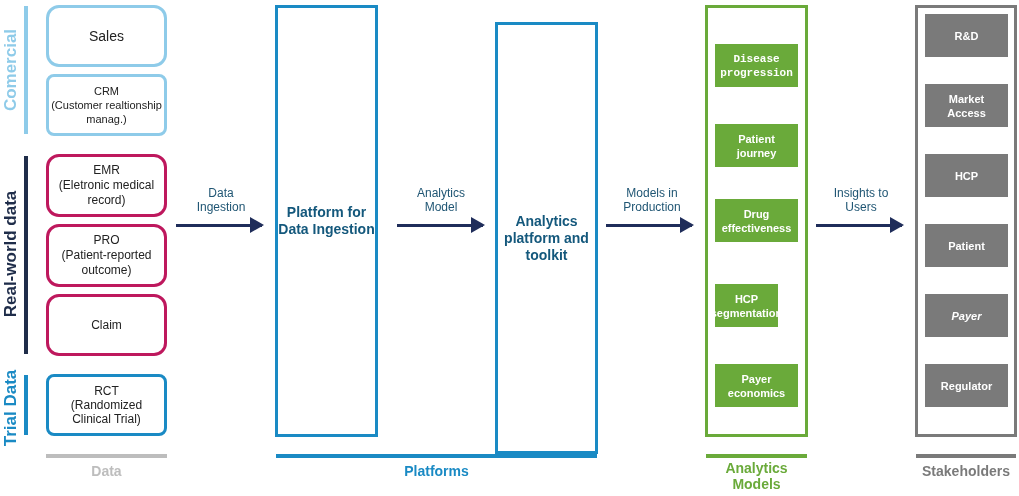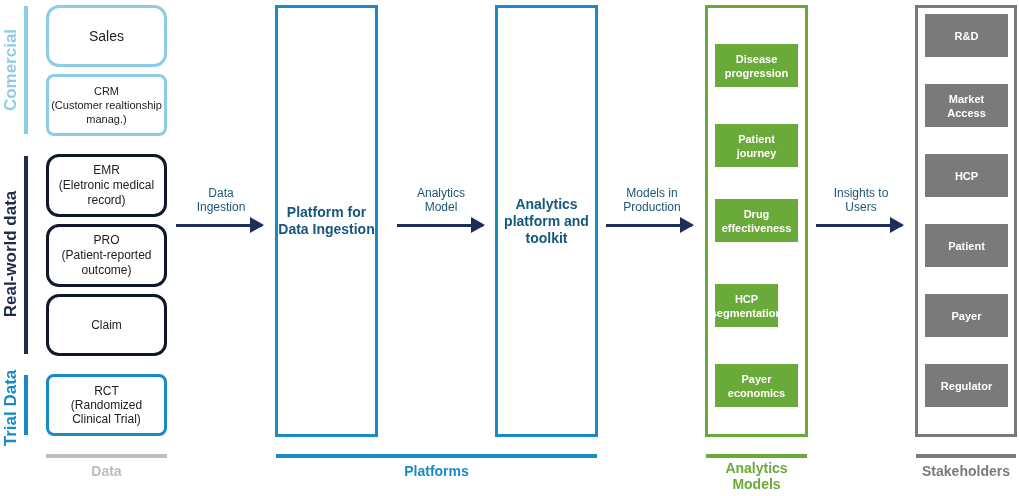--- a/index.html
+++ b/index.html
@@ -1,21 +1,21 @@
 <!DOCTYPE html>
 <html><head>
 <meta charset="utf-8">
 <style>
   html,body{margin:0;padding:0;background:#ffffff;}
   body{width:1019px;height:496px;position:relative;overflow:hidden;font-family:"Liberation Sans",sans-serif;}
   .abs{position:absolute;box-sizing:border-box;}
   .src{border-radius:8px;border:3px solid;background:#fff;display:flex;align-items:center;justify-content:center;text-align:center;color:#222;font-size:11px;line-height:14px;padding:2px;}
   .src.big{font-size:14px;border-radius:13px;}
   .lb{border:3px solid #8ecbe9;}
-  .dn{border:3px solid #0f172a;}
+  .dn{border:3px solid #be185d;}
   .bl{border:3px solid #1a8ac4;}
   .vlabel{position:absolute;transform:rotate(-90deg);transform-origin:center center;font-weight:bold;font-size:17px;white-space:nowrap;text-align:center;}
   .vbar{position:absolute;width:4px;}
   .platform{border:3px solid #1a8ac4;display:flex;align-items:center;justify-content:center;text-align:center;color:#14587c;font-weight:bold;font-size:14px;line-height:17px;}
   .arrowlbl{position:absolute;text-align:center;color:#1f5573;font-size:12px;line-height:14px;}
   .arrow{position:absolute;height:3px;background:#1f2d5a;}
   .arrow::after{content:"";position:absolute;right:-2px;top:-7px;border-left:14px solid #1f2d5a;border-top:8px solid transparent;border-bottom:8px solid transparent;}
   .gbox{background:#6aaa3a;color:#fff;font-weight:bold;font-size:11px;line-height:14px;display:flex;align-items:center;justify-content:center;text-align:center;}
   .sbox{background:#7a7a7a;color:#fff;font-weight:bold;font-size:11px;line-height:14px;display:flex;align-items:center;justify-content:center;text-align:center;}
   .foot{position:absolute;height:4px;}
@@ -74,45 +74,45 @@
 <div class="arrowlbl" style="left:186px;top:186px;width:70px;">Data Ingestion</div>
 <div class="arrow" style="left:176px;top:224px;width:86px;"></div>
 
 <div class="abs platform" style="left:275px;top:5px;width:103px;height:432px;">
   <div>Platform for Data Ingestion</div>
 </div>
 
 <div class="arrowlbl" style="left:404px;top:186px;width:74px;">Analytics Model</div>
 <div class="arrow" style="left:397px;top:224px;width:86px;"></div>
 
-<div class="abs platform" style="left:495px;top:5px;width:103px;height:432px;">
+<div class="abs platform" style="left:495px;top:22px;width:103px;height:432px;">
   <div style="padding:0 4px;">Analytics platform and toolkit</div>
 </div>
 
 <div class="foot" style="left:276px;top:454px;width:321px;background:#1a8ac4;"></div>
 <div class="foottxt" style="left:276px;top:463px;width:321px;color:#1a8ac4;">Platforms</div>
 
 <div class="arrowlbl" style="left:612px;top:186px;width:80px;">Models in Production</div>
 <div class="arrow" style="left:606px;top:224px;width:86px;"></div>
 
 <div class="abs" style="left:705px;top:5px;width:103px;height:432px;border:3px solid #6aaa3a;"></div>
-<div class="abs gbox" style="left:715px;top:44px;width:83px;height:43px;padding:0 3px;">Disease progression</div>
+<div class="abs gbox" style="left:715px;top:44px;width:83px;height:43px;padding:0 3px;font-family:Liberation Mono, monospace;">Disease progression</div>
 <div class="abs gbox" style="left:715px;top:124px;width:83px;height:43px;padding:0 10px;">Patient journey</div>
 <div class="abs gbox" style="left:715px;top:199px;width:83px;height:43px;padding:12px 3px;">Drug effectiveness</div>
 <div class="abs gbox" style="left:715px;top:284px;width:63px;height:43px;padding:0 3px;">HCP segmentation</div>
 <div class="abs gbox" style="left:715px;top:364px;width:83px;height:43px;padding:0 6px;">Payer economics</div>
 
 <div class="foot" style="left:706px;top:454px;width:101px;background:#6aaa3a;"></div>
 <div class="foottxt" style="left:706px;top:459px;width:101px;color:#6aaa3a;padding:1px 14px;box-sizing:border-box;">Analytics Models</div>
 
 <div class="arrowlbl" style="left:822px;top:186px;width:78px;">Insights to Users</div>
 <div class="arrow" style="left:816px;top:224px;width:86px;"></div>
 
 <div class="abs" style="left:915px;top:5px;width:102px;height:432px;border:3px solid #7a7a7a;"></div>
 <div class="abs sbox" style="left:925px;top:14px;width:83px;height:43px;">R&amp;D</div>
 <div class="abs sbox" style="left:925px;top:84px;width:83px;height:43px;padding:0 18px;">Market Access</div>
 <div class="abs sbox" style="left:925px;top:154px;width:83px;height:43px;">HCP</div>
 <div class="abs sbox" style="left:925px;top:224px;width:83px;height:43px;">Patient</div>
-<div class="abs sbox" style="left:925px;top:294px;width:83px;height:43px;">Payer</div>
+<div class="abs sbox" style="left:925px;top:294px;width:83px;height:43px;font-style:italic;">Payer</div>
 <div class="abs sbox" style="left:925px;top:364px;width:83px;height:43px;">Regulator</div>
 
 <div class="foot" style="left:916px;top:454px;width:100px;background:#7a7a7a;"></div>
 <div class="foottxt" style="left:906px;top:463px;width:120px;color:#7a7a7a;">Stakeholders</div>
 
 </body></html>

